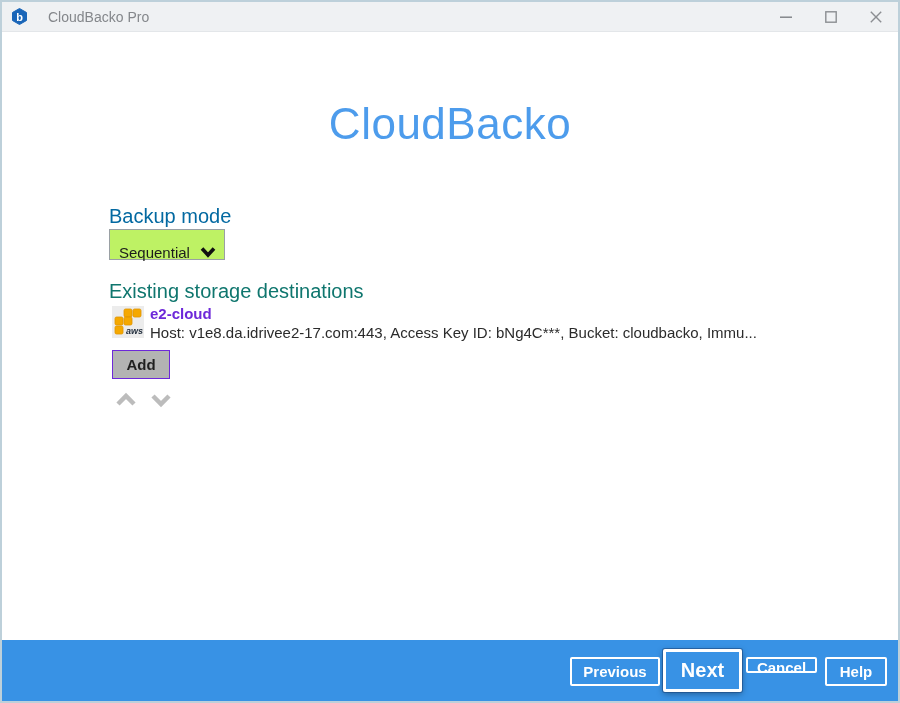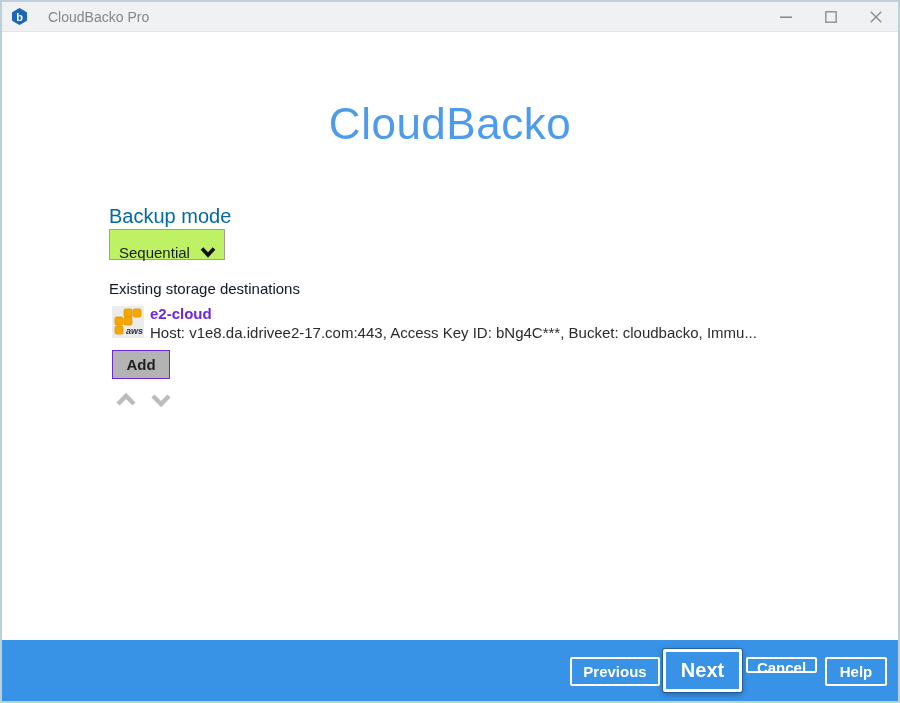--- a/index.html
+++ b/index.html
@@ -37,21 +37,21 @@
   .field-label { position: absolute; left: 107px; top: 172px; font-size: 20px; color: #0369a1; }
 
   .dropdown {
     position: absolute; left: 107px; top: 196px; width: 116px; height: 31px;
     border: 1px solid #9aa0a4; background: #bef264;
     display: flex; align-items: center; padding: 16px 8px 0 9px; cursor: default;
   }
   .dropdown .dd-value { font-size: 15px; color: #1c1c1c; flex: 1 1 auto; }
   .dropdown .dd-chevron { flex: 0 0 auto; margin-left: 4px; }
 
-  .section-label { position: absolute; left: 107px; top: 247px; font-size: 15px; color: #0f172a; }
+  .section-label { position: absolute; left: 107px; top: 247px; font-size: 20px; color: #0f766e; }
 
   .dest-row { position: absolute; left: 110px; top: 272px; width: 720px; height: 36px; }
   .dest-icon {
     position: absolute; left: 0; top: 1px; width: 32px; height: 32px;
     background: #ececec; display: flex; align-items: center; justify-content: center; border-radius: 6px;
   }
   .dest-name { position: absolute; left: 38px; top: 0; font-size: 15px; font-weight: bold; color: #6d28d9; }
   .dest-details {
     position: absolute; left: 38px; top: 19px; width: 680px;
     font-size: 15px; color: #2b2b2b; white-space: nowrap; overflow: hidden;

